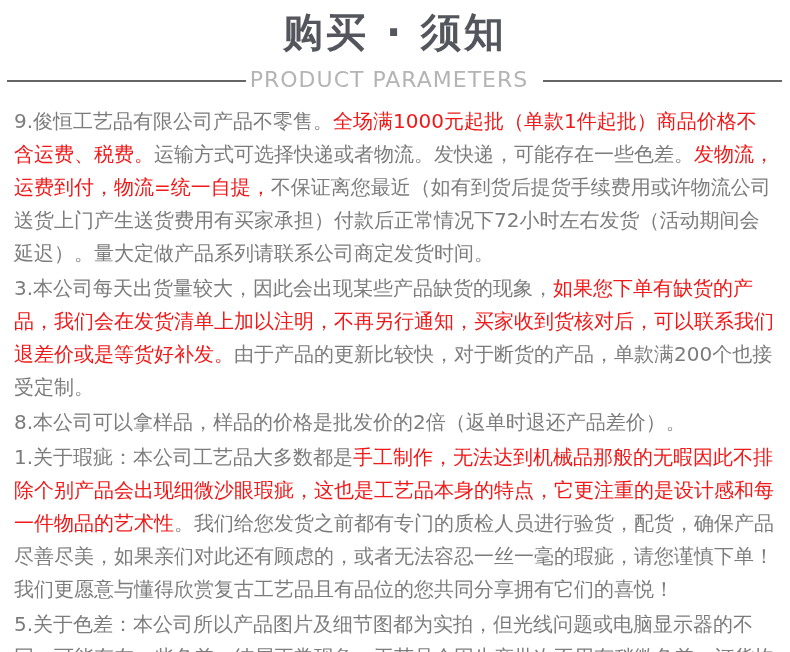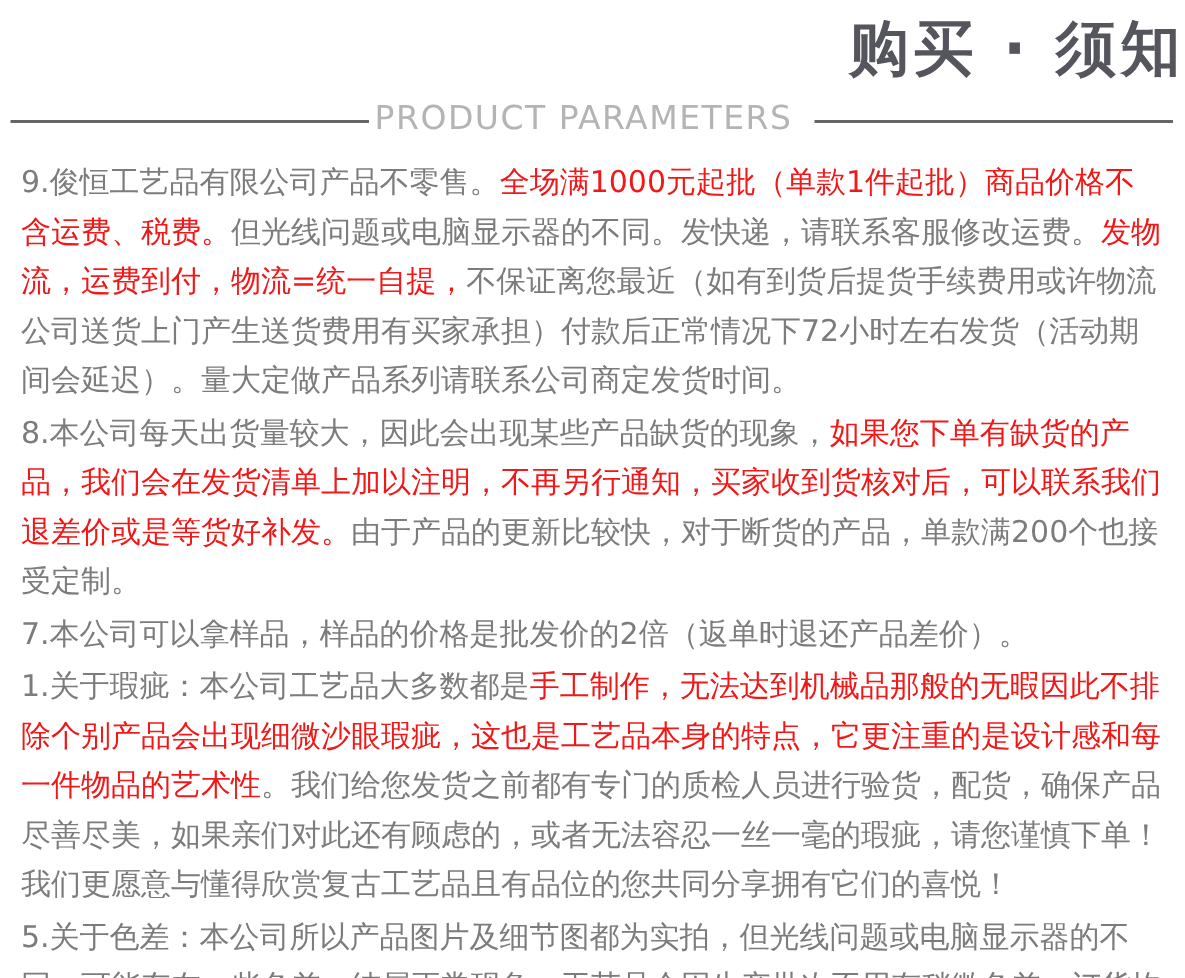--- a/index.html
+++ b/index.html
@@ -8,21 +8,20 @@
     font-family: "DejaVu Sans", sans-serif;
     -webkit-font-smoothing: antialiased;
   }
   .page { width: 790px; height: 652px; background: var(--bg, #fff); }
 
   .header { text-align: center; }
   .title {
     margin: 0; padding-top: 5px;
     font-size: 40px; font-weight: bold; letter-spacing: 3px;
     color: var(--title-color, #54555d);
-    text-align: right;
   }
   .subtitle-row {
     display: flex; align-items: center;
     margin-top: 6px; height: 30px;
   }
   .rule { flex: 1; height: 2px; background: var(--divider-color, #666); }
   .rule:first-child { margin-left: 7px; }
   .rule:last-child { margin-right: 8px; }
   .sub-cn {
     font-size: 22px; font-weight: bold; white-space: nowrap;
@@ -50,19 +49,19 @@
 <div class="page">
   <div class="header">
     <h1 class="title">购买 · 须知</h1>
     <div class="subtitle-row">
       <span class="rule"></span>
       <span class="sub-en">PRODUCT PARAMETERS</span>
       <span class="rule"></span>
     </div>
   </div>
   <div class="content">
-      <p><span>9.俊恒工艺品有限公司产品不零售。</span><span class="red">全场满1000元起批（单款1件起批）商品价格不含运费、税费。</span><span>但光线问题或电脑显示器的不同。发快递，请联系客服修改运费。</span><span class="red">发物流，运费到付，物流=统一自提，</span><span>不保证离您最近（如有到货后提货手续费用或许物流公司送货上门产生送货费用有买家承担）付款后正常情况下72小时左右发货（活动期间会延迟）。量大定做产品系列请联系公司商定发货时间。</span></p>
-      <p><span>8.本公司每天出货量较大，因此会出现某些产品缺货的现象，</span><span class="red">如果您下单有缺货的产品，我们会在发货清单上加以注明，不再另行通知，买家收到货核对后，可以联系我们退差价或是等货好补发。</span><span>由于产品的更新比较快，对于断货的产品，单款满200个也接受定制。</span></p>
-      <p><span>7.本公司可以拿样品，样品的价格是批发价的2倍（返单时退还产品差价）。</span></p>
+      <p><span>9.俊恒工艺品有限公司产品不零售。</span><span class="red">全场满1000元起批（单款1件起批）商品价格不含运费、税费。</span><span>运输方式可选择快递或者物流。发快递，可能存在一些色差。</span><span class="red">发物流，运费到付，物流=统一自提，</span><span>不保证离您最近（如有到货后提货手续费用或许物流公司送货上门产生送货费用有买家承担）付款后正常情况下72小时左右发货（活动期间会延迟）。量大定做产品系列请联系公司商定发货时间。</span></p>
+      <p><span>3.本公司每天出货量较大，因此会出现某些产品缺货的现象，</span><span class="red">如果您下单有缺货的产品，我们会在发货清单上加以注明，不再另行通知，买家收到货核对后，可以联系我们退差价或是等货好补发。</span><span>由于产品的更新比较快，对于断货的产品，单款满200个也接受定制。</span></p>
+      <p><span>8.本公司可以拿样品，样品的价格是批发价的2倍（返单时退还产品差价）。</span></p>
       <p><span>1.关于瑕疵：本公司工艺品大多数都是</span><span class="red">手工制作，无法达到机械品那般的无暇因此不排除个别产品会出现细微沙眼瑕疵，这也是工艺品本身的特点，它更注重的是设计感和每一件物品的艺术性</span><span>。我们给您发货之前都有专门的质检人员进行验货，配货，确保产品尽善尽美，如果亲们对此还有顾虑的，或者无法容忍一丝一毫的瑕疵，请您谨慎下单！我们更愿意与懂得欣赏复古工艺品且有品位的您共同分享拥有它们的喜悦！</span></p>
       <p><span>5.关于色差：本公司所以产品图片及细节图都为实拍，但光线问题或电脑显示器的不同，可能存在一些色差，纯属正常现象。工艺品会因生产批次不用有稍微色差，订货均以实物为准望各位朋友理解，谢谢合作！</span></p>
     </div>
 </div>
 
 </body></html>

